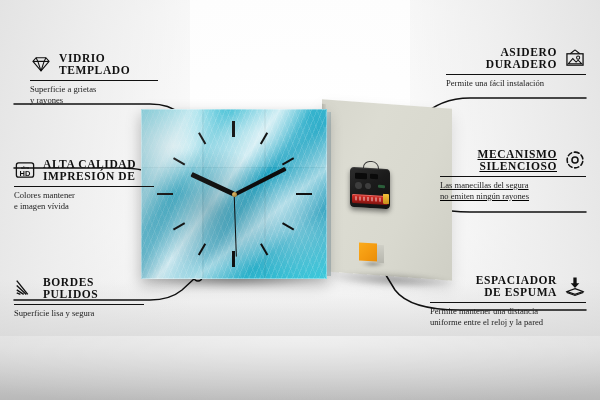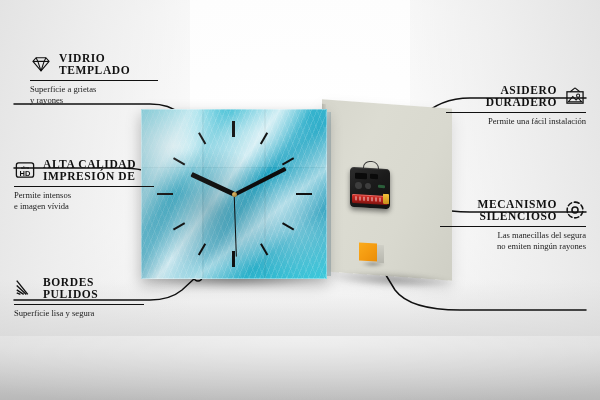--- a/index.html
+++ b/index.html
@@ -179,23 +179,23 @@
     font-family:"Liberation Serif",serif;
   }
   .feat .rule{height:1.3px;background:#111;margin-top:3px;}
   .feat .desc{
     font-size:8.6px;line-height:10.4px;color:#1c1c1c;margin-top:3px;
     font-family:"Liberation Serif",serif;
   }
   .feat.left .head{justify-content:flex-start;}
   .feat.left .title{text-align:left;}
   .feat.left .desc{text-align:left;}
-  .feat.right .head{justify-content:flex-end;flex-direction:row;margin-top:38px;}
+  .feat.right .head{justify-content:flex-end;flex-direction:row;}
   .feat.right .title{text-align:right;}
-  .feat.right .desc{text-align:right;}
+  .feat.right .desc{}
   .ico{width:22px;height:22px;flex:0 0 22px;display:block;}
 </style>
 </head>
 <body>
 
 <div id="stage">
 
   <div class="bg-base"></div>
   <div class="bg-vignette-l"></div>
   <div class="bg-vignette-r"></div>
@@ -304,21 +304,21 @@
         <text x="12" y="11" text-anchor="middle" font-family="Liberation Sans, sans-serif" font-size="4.1" font-weight="bold" fill="#111">ultra</text>
         <text x="12" y="18" text-anchor="middle" font-family="Liberation Sans, sans-serif" font-size="8.2" font-weight="bold" fill="#111">HD</text>
       </svg>
       <div>
         <div class="title">ALTA CALIDAD</div>
         <div class="title">IMPRESIÓN DE</div>
       </div>
     </div>
     <div class="rule" style="width:140px;"></div>
     <div class="desc">
-      <div>Permite intensos</div>
+      <div>Colores mantener</div>
       <div>e imagen vívida</div>
     </div>
   </div>
 
   <div class="feat left" style="left:14px;top:276px;width:140px;">
     <div class="head">
       <svg class="ico" viewBox="0 0 24 24">
         <g stroke="#111" stroke-width="1.5" stroke-linecap="butt">
           <path d="M3 4 L15 19"></path>
             <path d="M3 9.2 L13.4 19"></path>
@@ -350,34 +350,52 @@
         <circle cx="15.4" cy="11.6" r="1.7" fill="none" stroke="#111" stroke-width="1.1"></circle>
         <path d="M4.6 18.4 L9.6 12.6 L13.2 16.4 L15.4 14.4 L19.4 18.4 Z" fill="none" stroke="#111" stroke-width="1.1"></path>
       </svg>
     </div>
     <div class="rule" style="width:140px;margin-left:0;"></div>
     <div class="desc">
       <div>Permite una fácil instalación</div>
     </div>
   </div>
 
-  <div class="feat right" style="left:440px;top:160px;width:146px;">
+  <div class="feat right" style="left:440px;top:148px;width:146px;text-decoration:underline;">
     <div class="head">
       <div>
         <div class="title">MECANISMO</div>
         <div class="title">SILENCIOSO</div>
       </div>
       <svg class="ico" viewBox="0 0 24 24">
         <g fill="none" stroke="#111" stroke-width="1.7" stroke-linecap="round">
           <path d="M12 3.4 a8.6 8.6 0 1 1 -0.01 0" stroke-dasharray="4.6 2.9"></path>
           <circle cx="12" cy="12" r="3.3"></circle>
         </g>
       </svg>
     </div>
     <div class="rule" style="width:146px;"></div>
     <div class="desc">
       <div>Las manecillas del segura</div>
       <div>no emiten ningún rayones</div>
     </div>
   </div>
 
+  <div class="feat right" style="left:430px;top:274px;width:156px;">
+    <div class="head">
+      <div>
+        <div class="title">ESPACIADOR</div>
+        <div class="title">DE ESPUMA</div>
+      </div>
+      <svg class="ico" viewBox="0 0 24 24">
+        <path d="M10.2 2.6 h3.6 v6.4 h2.9 L12 14.2 L7.3 9 h2.9 Z" fill="#111"></path>
+        <path d="M12 14.8 L20.6 18 L12 21.2 L3.4 18 Z" fill="none" stroke="#111" stroke-width="1.3"></path>
+        <path d="M3.4 18 v1.1 L12 22.3 L20.6 19.1 V18" fill="none" stroke="#111" stroke-width="1.3"></path>
+      </svg>
+    </div>
+    <div class="rule" style="width:156px;"></div>
+    <div class="desc">
+      <div>Permite mantener una distancia</div>
+      <div>uniforme entre el reloj y la pared</div>
+    </div>
+  </div>
 
 </div>
 
 </body></html>

